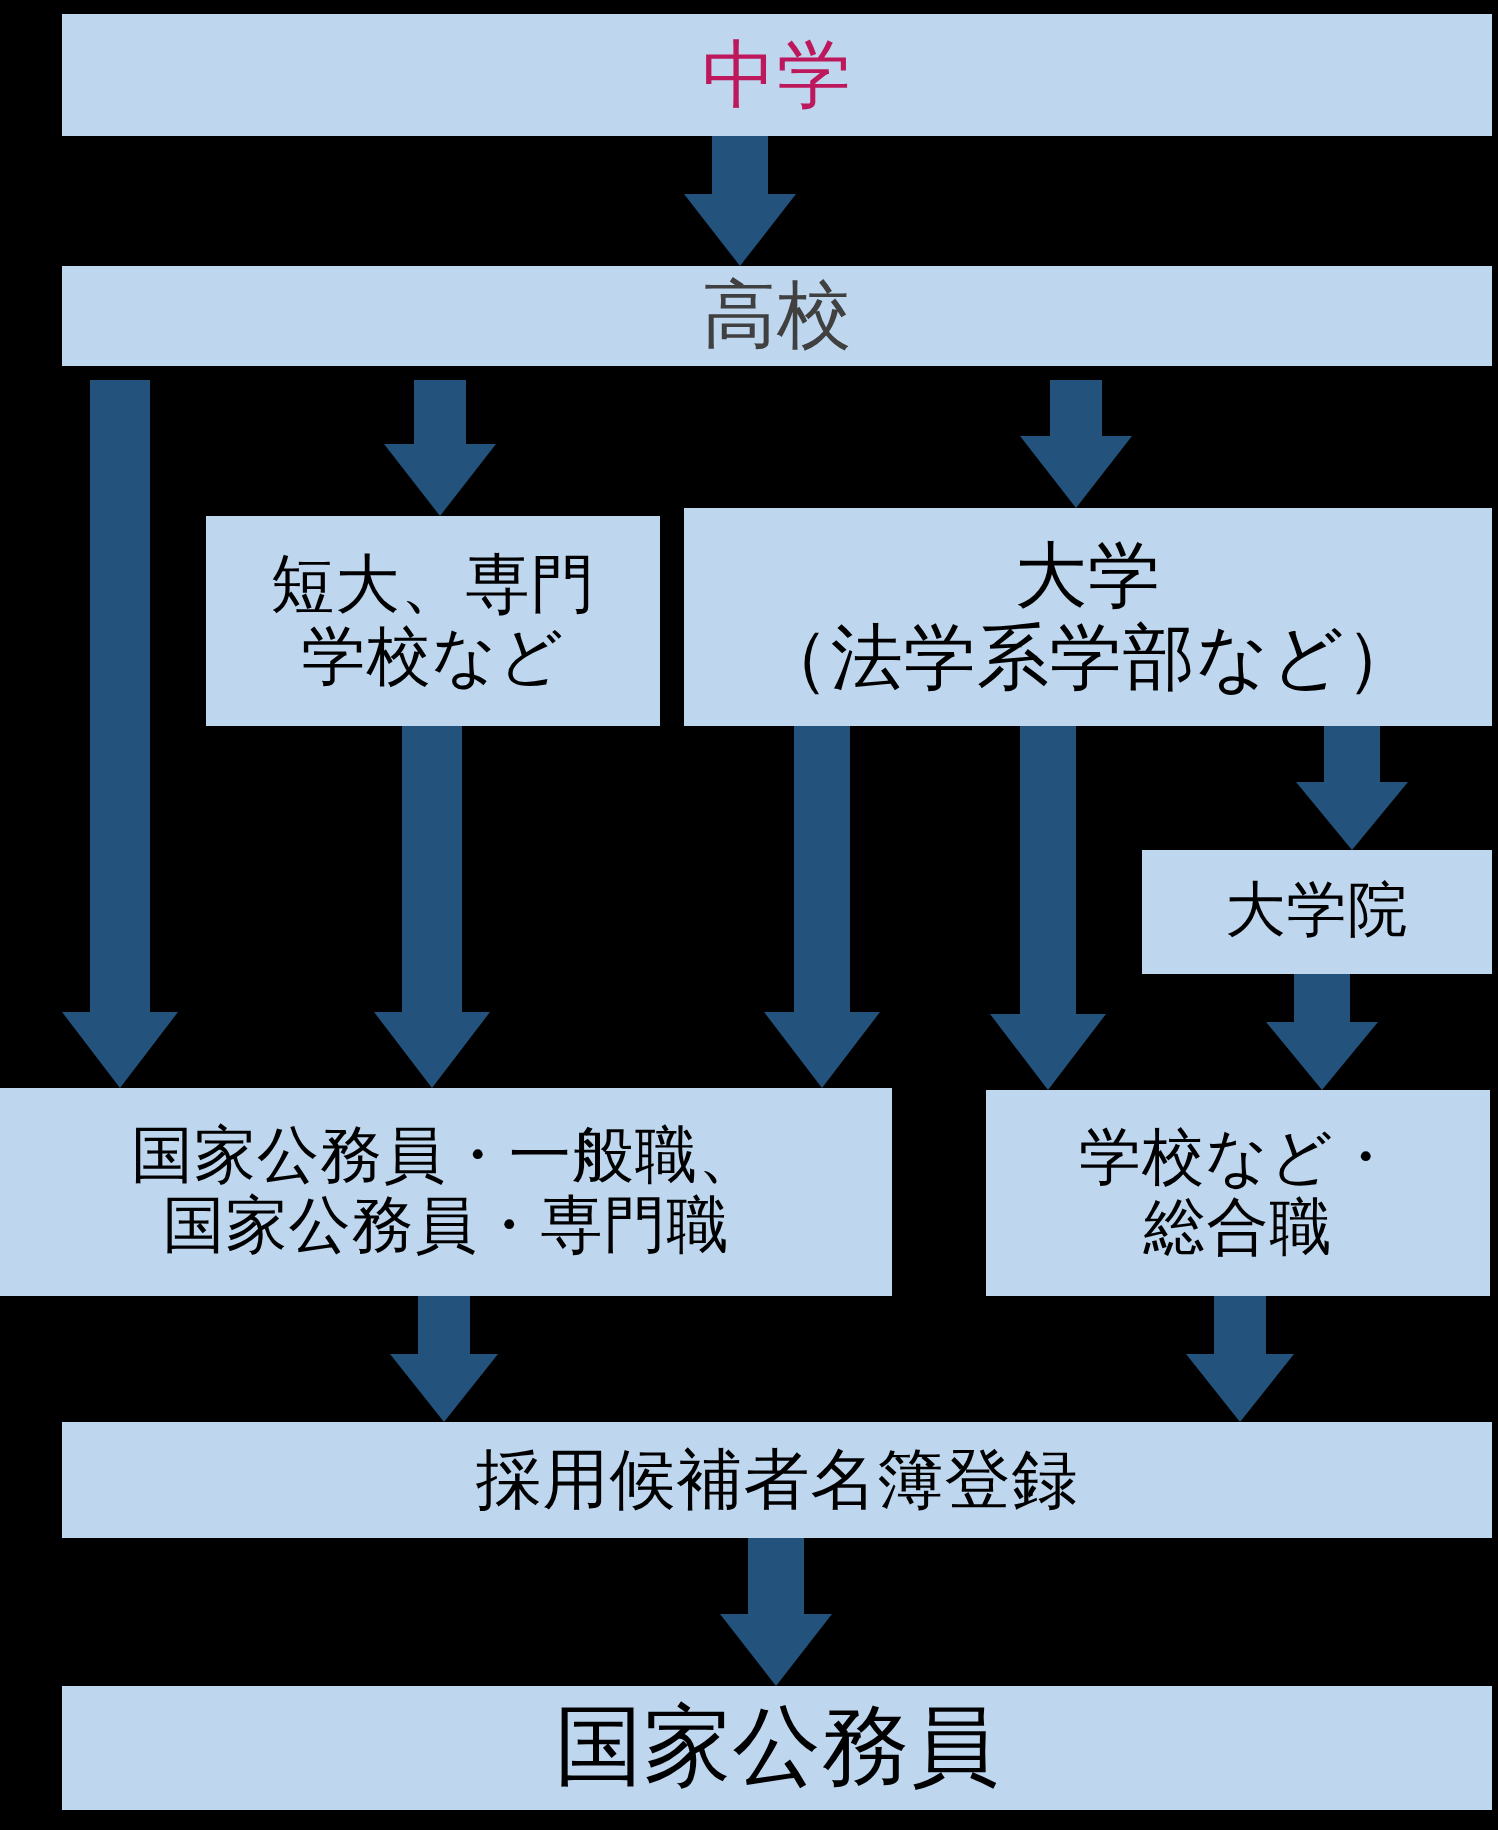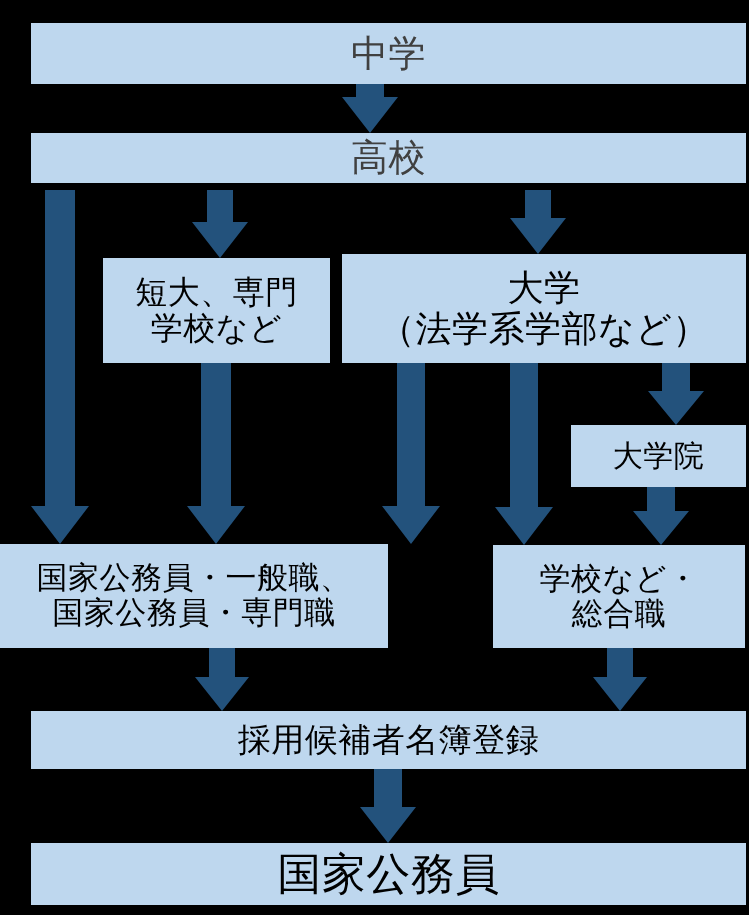--- a/index.html
+++ b/index.html
@@ -56,38 +56,38 @@
       <polygon points="201.0,363.0 231.0,363.0 231.0,506.0 245.0,506.0 216.0,544.0 187.0,506.0 201.0,506.0" class="arrow-path" fill="#23527c"></polygon>
       <polygon points="397.0,363.0 425.0,363.0 425.0,506.0 440.0,506.0 411.0,544.0 382.0,506.0 397.0,506.0" class="arrow-path" fill="#23527c"></polygon>
       <polygon points="510.0,363.0 538.0,363.0 538.0,507.0 553.0,507.0 524.0,545.0 495.0,507.0 510.0,507.0" class="arrow-path" fill="#23527c"></polygon>
       <polygon points="662.0,363.0 690.0,363.0 690.0,391.0 704.0,391.0 676.0,425.0 648.0,391.0 662.0,391.0" class="arrow-path" fill="#23527c"></polygon>
       <polygon points="647.0,487.0 675.0,487.0 675.0,511.0 689.0,511.0 661.0,545.0 633.0,511.0 647.0,511.0" class="arrow-path" fill="#23527c"></polygon>
       <polygon points="209.0,648.0 235.0,648.0 235.0,677.0 249.0,677.0 222.0,711.0 195.0,677.0 209.0,677.0" class="arrow-path" fill="#23527c"></polygon>
       <polygon points="607.0,648.0 633.0,648.0 633.0,677.0 647.0,677.0 620.0,711.0 593.0,677.0 607.0,677.0" class="arrow-path" fill="#23527c"></polygon>
       <polygon points="374.0,769.0 402.0,769.0 402.0,807.0 416.0,807.0 388.0,843.0 360.0,807.0 374.0,807.0" class="arrow-path" fill="#23527c"></polygon>
     </svg>
   <div id="node-layer">
-      <div class="node" style="left: 31px; top: 23px; width: 715px; height: 61px; background: rgb(190, 215, 238); color: #404040; font-size: 37px;">
+      <div class="node" style="left: 31px; top: 7px; width: 715px; height: 61px; background: rgb(190, 215, 238); color: #be185d; font-size: 37px;">
         <span>中学</span>
       </div>
       <div class="node" style="left: 31px; top: 133px; width: 715px; height: 50px; background: rgb(190, 215, 238); color: #404040; font-size: 37px;">
         <span>高校</span>
       </div>
       <div class="node" style="left: 103px; top: 258px; width: 227px; height: 105px; background: rgb(190, 215, 238); color: rgb(0, 0, 0); font-size: 32px;">
         <span>短大、専門
 学校など</span>
       </div>
       <div class="node" style="left: 342px; top: 254px; width: 404px; height: 109px; background: rgb(190, 215, 238); color: rgb(0, 0, 0); font-size: 36px;">
         <span>大学
 （法学系学部など）</span>
       </div>
       <div class="node" style="left: 571px; top: 425px; width: 175px; height: 62px; background: rgb(190, 215, 238); color: rgb(0, 0, 0); font-size: 30px;">
         <span>大学院</span>
       </div>
-      <div class="node" style="left: 0px; top: 544px; width: 388px; height: 104px; background: rgb(190, 215, 238); color: rgb(0, 0, 0); font-size: 31px;">
+      <div class="node" style="left: 0px; top: 544px; width: 446px; height: 104px; background: rgb(190, 215, 238); color: rgb(0, 0, 0); font-size: 31px;">
         <span>国家公務員・一般職、
 国家公務員・専門職</span>
       </div>
       <div class="node" style="left: 493px; top: 545px; width: 252px; height: 103px; background: rgb(190, 215, 238); color: rgb(0, 0, 0); font-size: 31px;">
         <span>学校など・
 総合職</span>
       </div>
       <div class="node" style="left: 31px; top: 711px; width: 715px; height: 58px; background: rgb(190, 215, 238); color: rgb(0, 0, 0); font-size: 33px;">
         <span>採用候補者名簿登録</span>
       </div>

